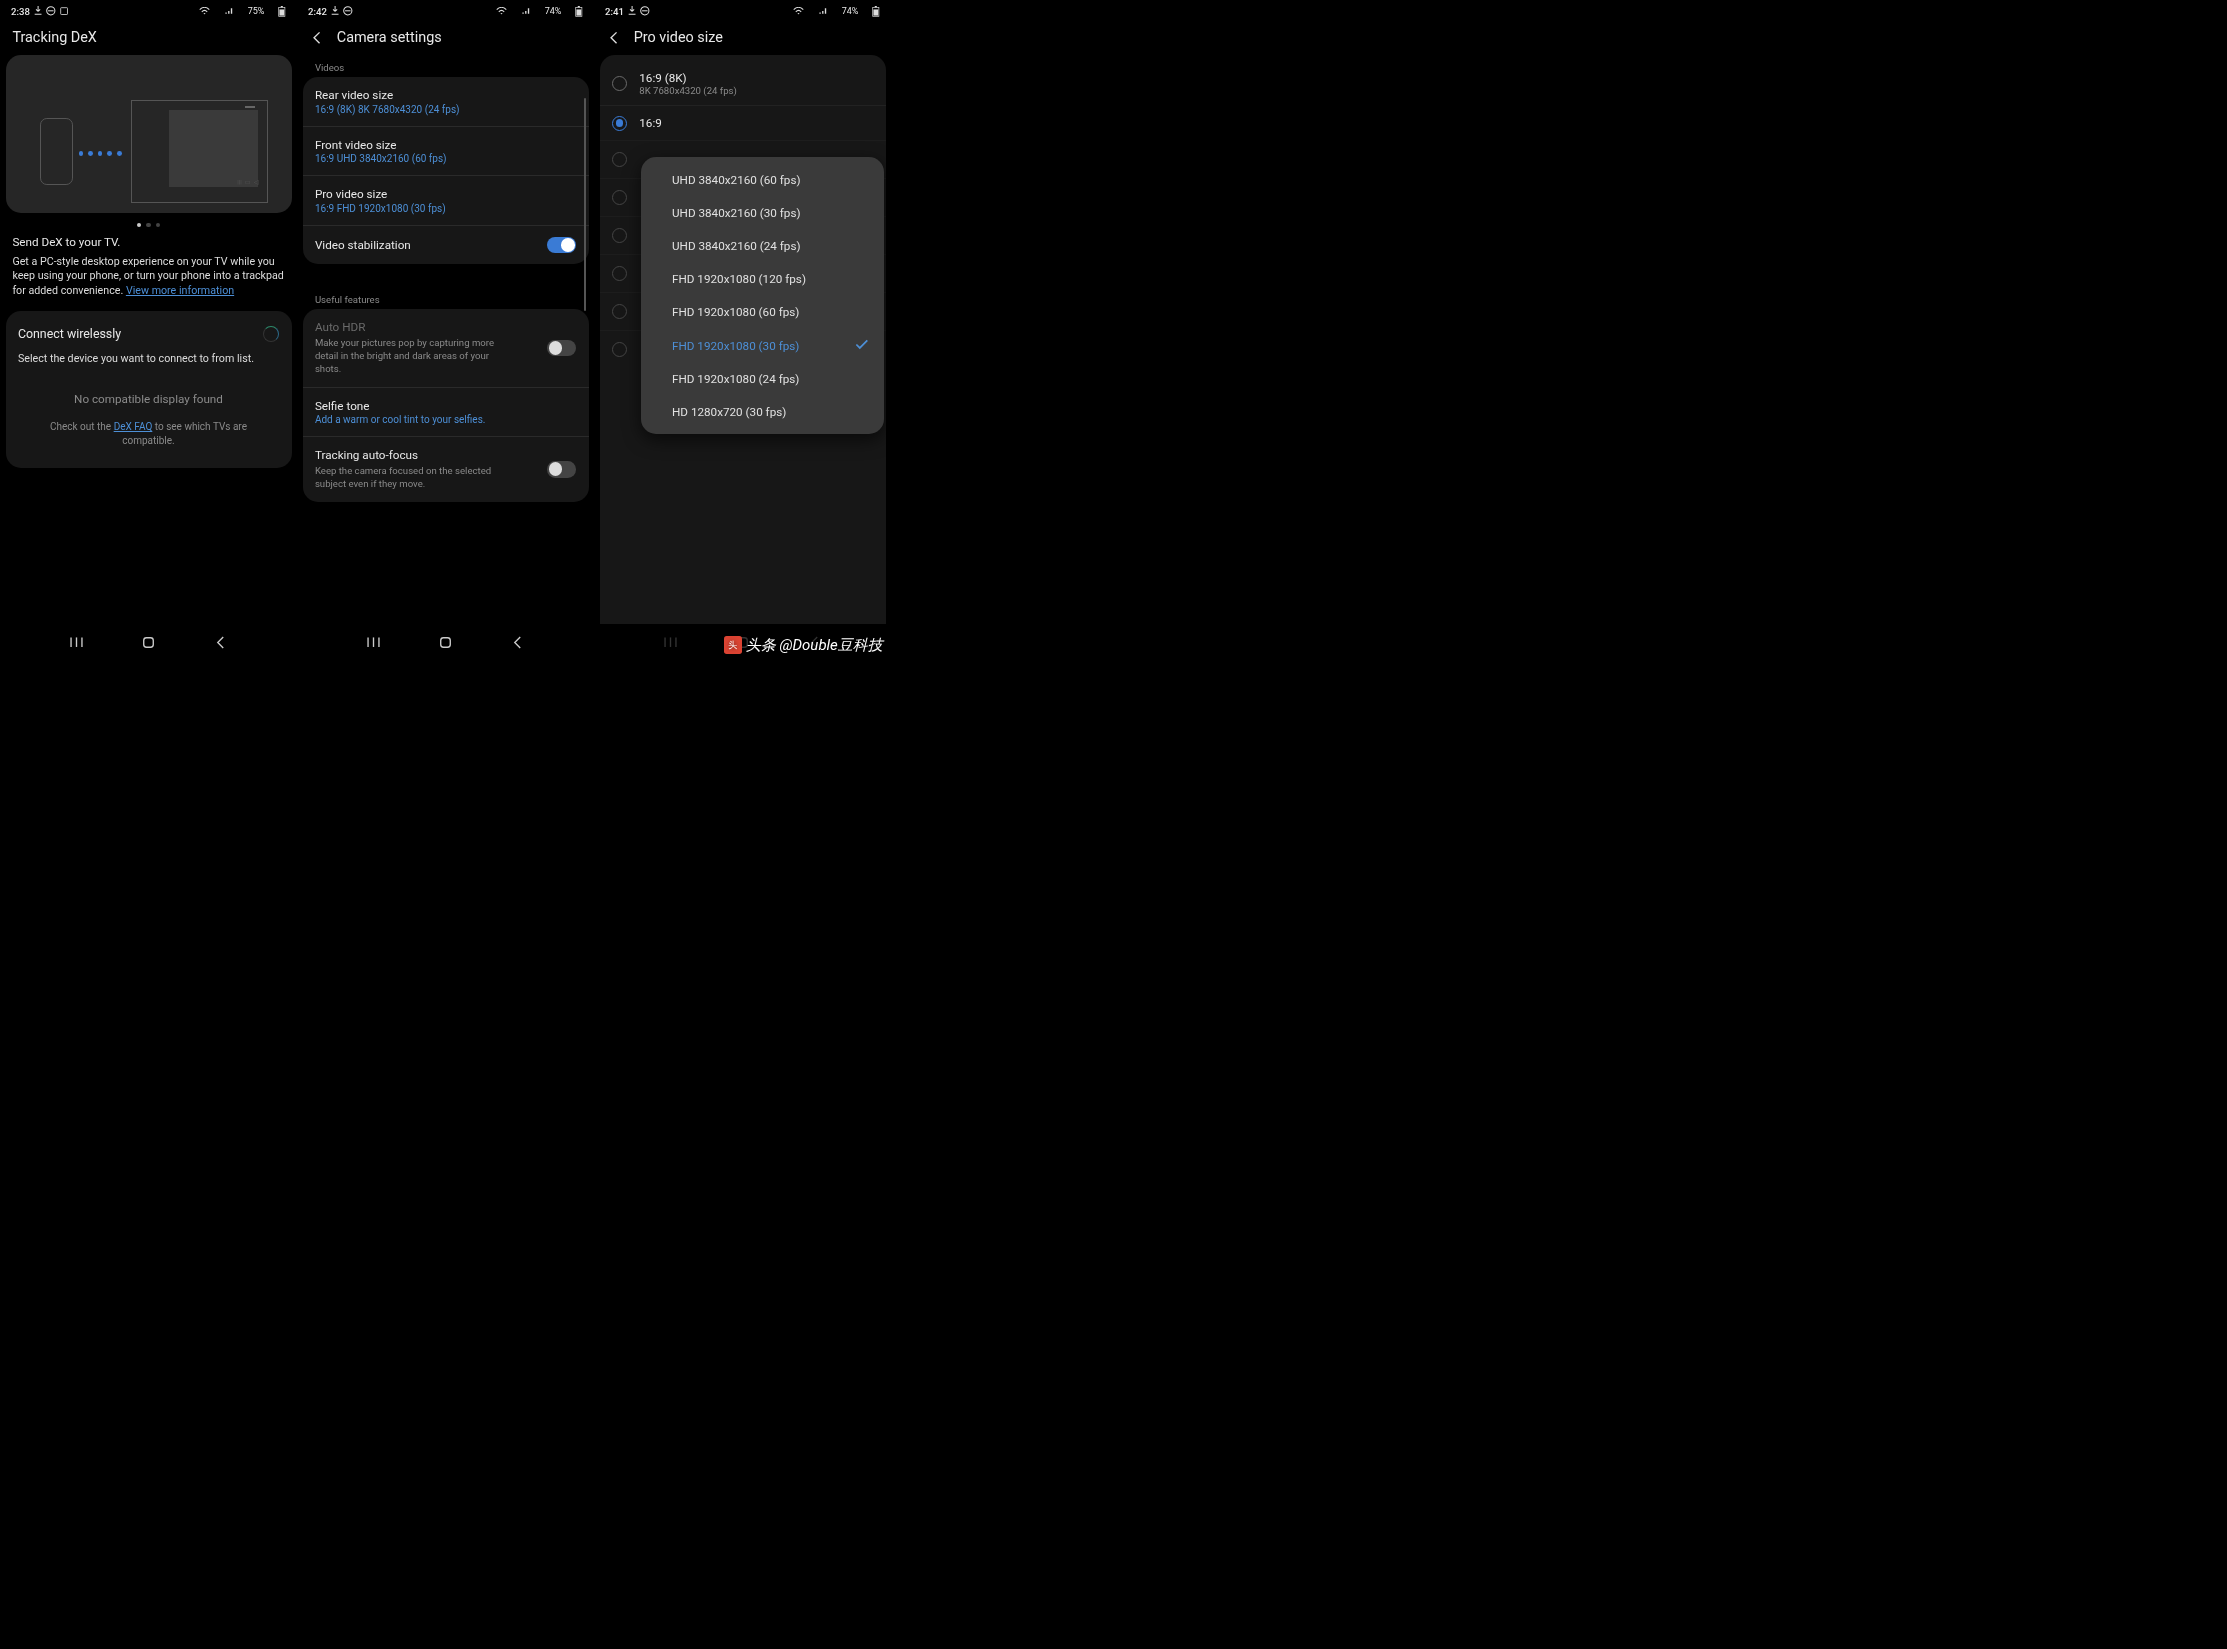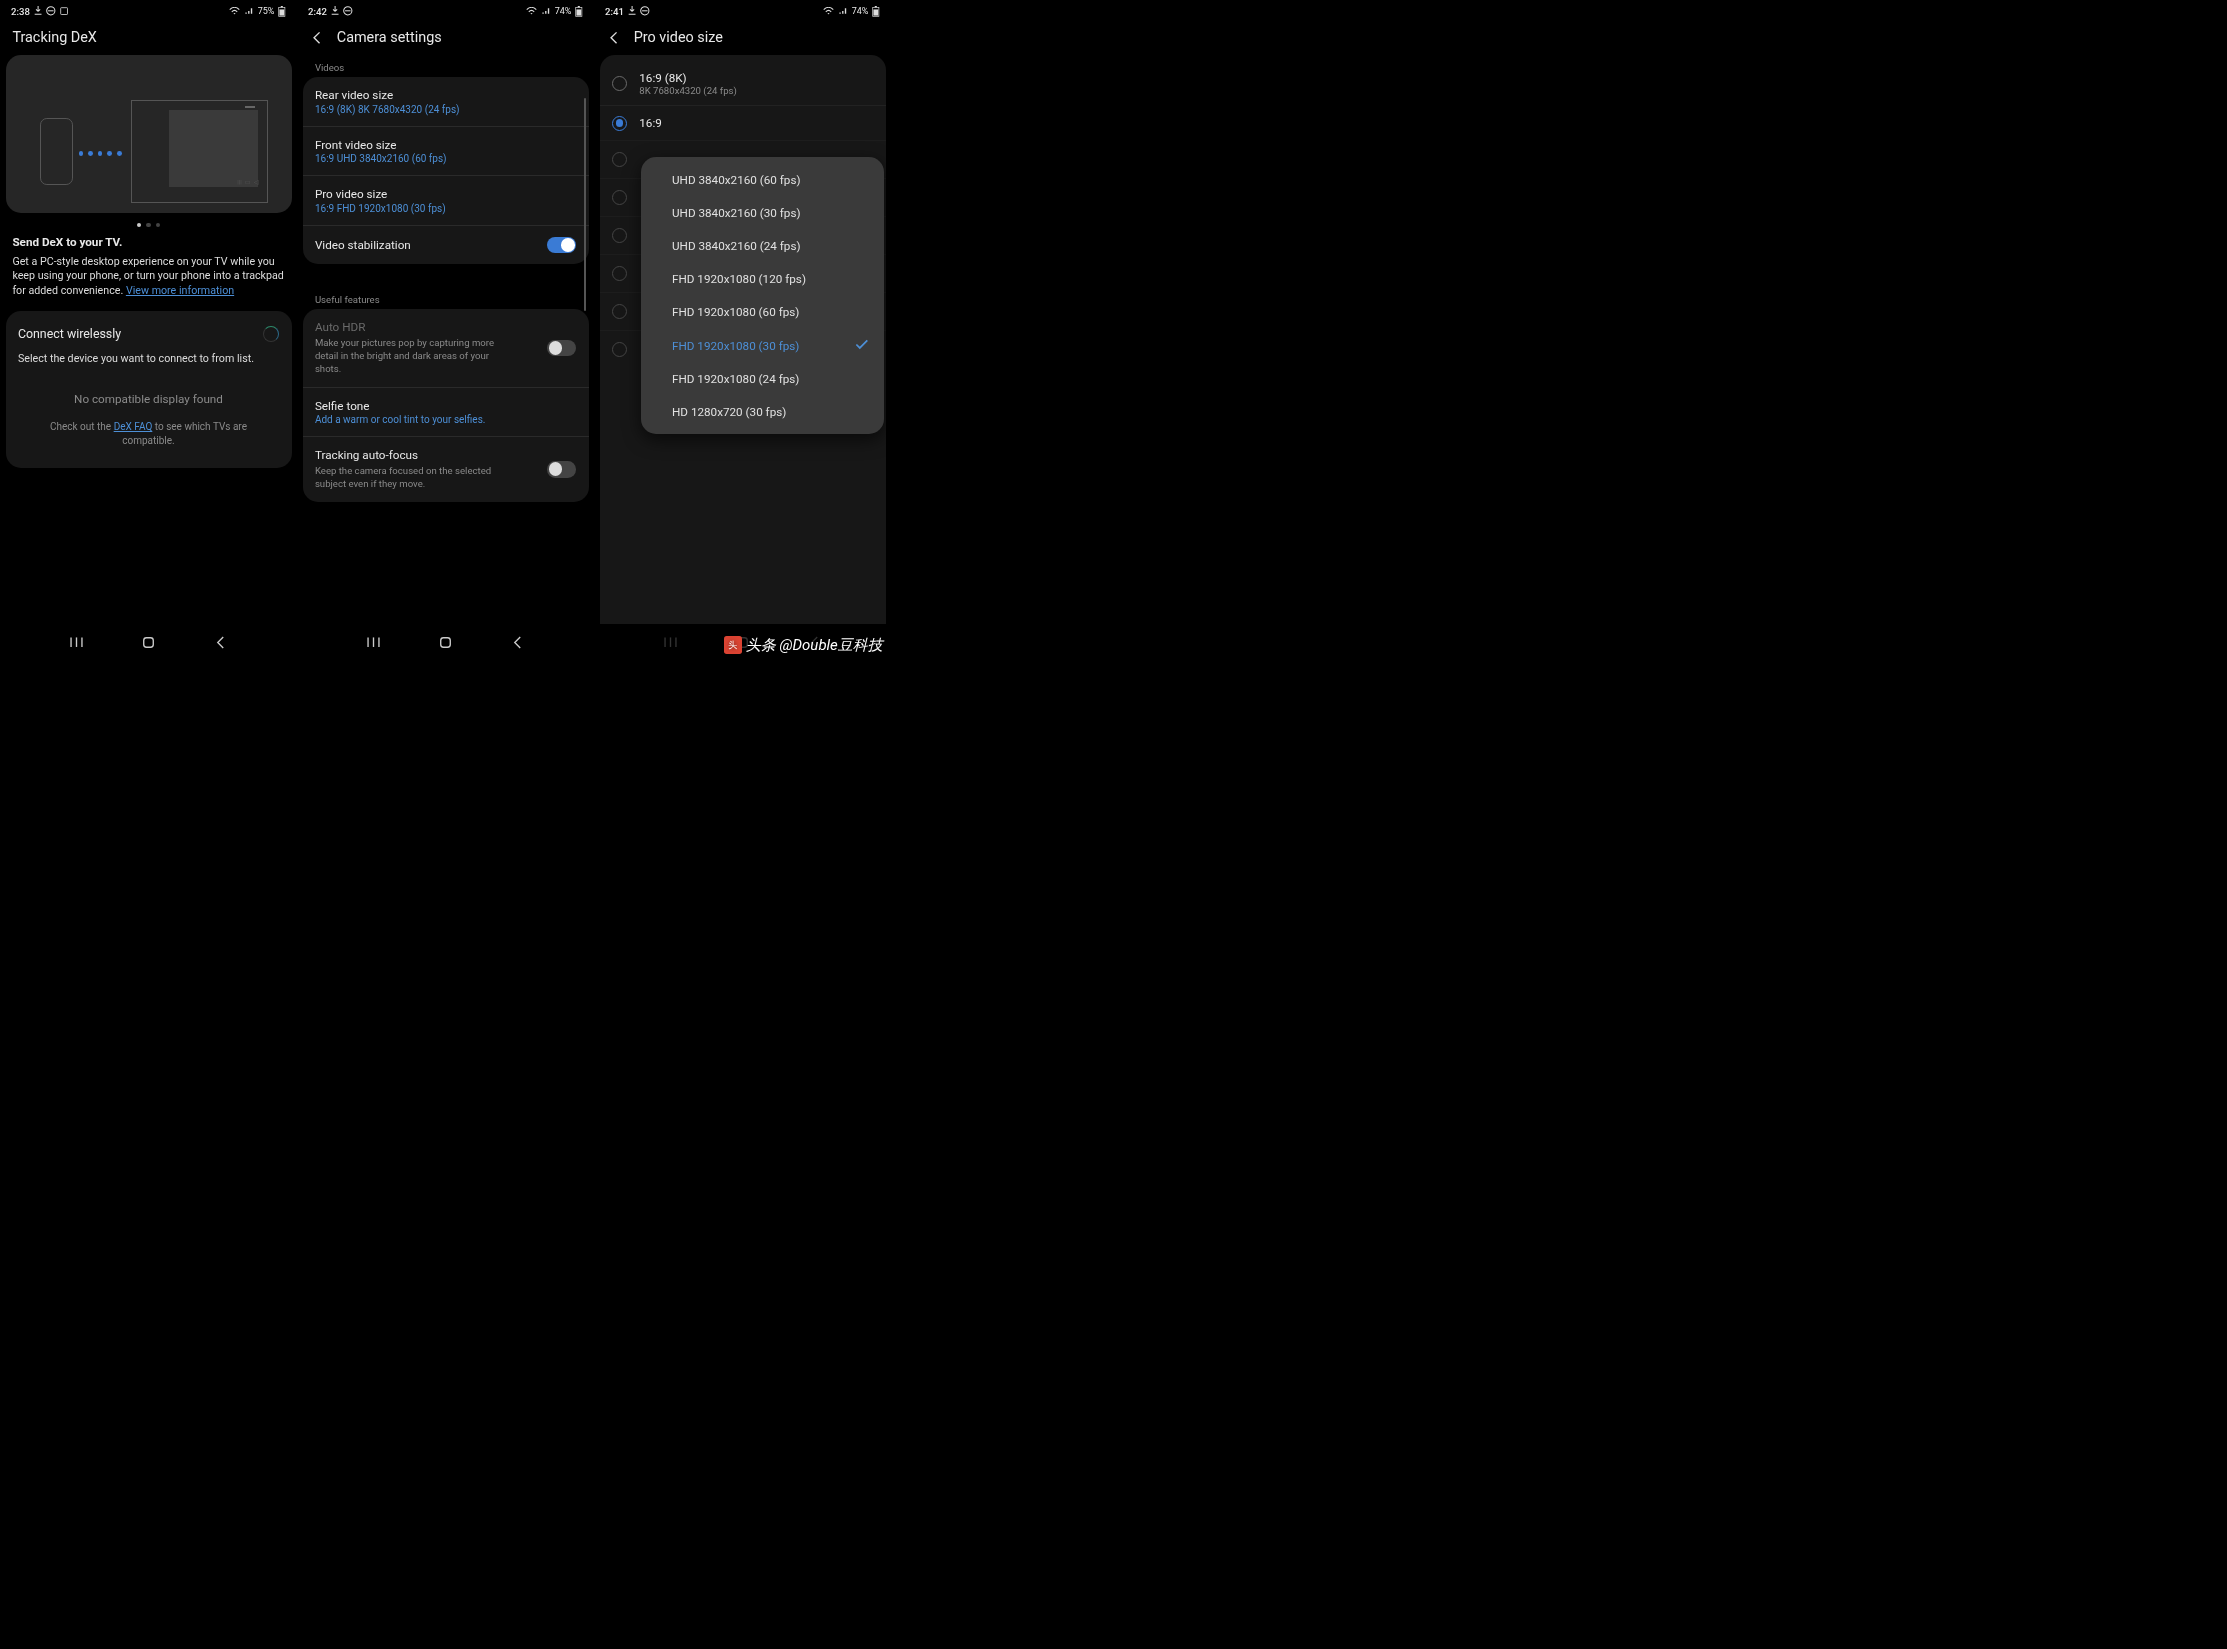--- a/index.html
+++ b/index.html
@@ -1,41 +1,41 @@
 <!DOCTYPE html>
 <html style="font-size:11px"><head>
 <meta charset="utf-8">
 <style>
   * { margin: 0; padding: 0; box-sizing: border-box; font-family: -apple-system, BlinkMacSystemFont, 'Segoe UI', Roboto, Helvetica, Arial, sans-serif; -webkit-font-smoothing: antialiased; }
   body { background: #000; color: #e8e8e8; width: 891px; height: 660px; display: flex; }
   .phone { flex: 1; height: 100%; position: relative; background: #000; overflow: hidden; display: flex; flex-direction: column; }
   .phone + .phone { border-left: 0px solid #111; }
   .statusbar { height: 22px; display: flex; align-items: center; justify-content: space-between; padding: 0 11px; font-size: 9.6px; }
   .sb-left { display: flex; gap: 4.1px; align-items: center; font-weight: 500; }
-  .sb-right { display: flex; gap: 4px; align-items: center; font-size: 9px; }
+  .sb-right { display: flex; gap: 14px; align-items: center; font-size: 9px; }
   .icon-svg { display: inline-flex; }
   .header { padding: 6.9px 12.4px 9.6px; font-size: 14.4px; font-weight: 400; display:flex; align-items:center; gap:12.4px; }
   .back { width:15px; height:15px; display:inline-flex; align-items:center; justify-content:center; }
   .content { flex:1; padding: 0 5.5px 0 5.5px; overflow:hidden; }
   .dex-illustration { background:#262626; border-radius:15px; height:158px; position:relative; margin-bottom:9.6px; overflow:hidden; }
   
   .illus-phone { position:absolute; left:34px; top:63px; width:33px; height:67px; border:1.4px solid #555; border-radius:6.9px; }
   .illus-tv { position:absolute; right:23.4px; top:45px; width:137px; height:103px; border:1.4px solid #555; }
   .illus-tv::after{content:"";position:absolute;left:-6.9px;right:-6.9px;bottom:-12.4px;height:1.4px;background:#555;}
   .illus-window{position:absolute;right:34px;top:55px;width:89px;height:77px;background:#3a3a3a;}
   .illus-wbar{position:absolute;right:34px;top:48px;width:89px;height:6.9px;display:flex;align-items:center;justify-content:flex-end;gap:4.1px;padding-right:2.7px;}
   .wbar-line{width:9.6px;height:1.4px;background:#666;}
   .illus-dots{position:absolute;left:73px;top:96px;display:flex;gap:4.8px;}
   .illus-dot{width:4.8px;height:4.8px;border-radius:50%;background:#3a7bd5;}
   .illus-taskbar{position:absolute;right:33px;bottom:27.5px;display:flex;gap:5.5px;align-items:center;font-size:6.2px;color:#555;}
   .pager-dots{display:flex;gap:5.5px;justify-content:center;margin:5.5px 0 8.2px;}
   .pdot{width:4.1px;height:4.1px;border-radius:50%;background:#444;}
   .pdot.active{background:#ccc;}
   .dex-desc { padding: 0 6.9px; }
-  .dex-title{font-size:11.7px;font-weight:700;margin-bottom:5.5px;}
+  .dex-title{font-size:11.7px;font-weight:400;margin-bottom:5.5px;}
   .dex-body{font-size:10.7px;color:#ddd;line-height:1.35;}
   .link{color:#4d8fd6;text-decoration:underline;}
   .dex-card{background:#171717;border-radius:15px;margin-top:12.4px;padding:15px 12.4px 20.6px;}
   .row{display:flex;align-items:center;justify-content:space-between;}
   .row-title{font-size:12.4px;}
   .spinner{width:16.5px;height:16.5px;border:1.4px solid #333;border-top-color:#2d8a6b;border-right-color:#2d6a8a;border-radius:50%;}
   .sub{font-size:10.7px;color:#ddd;margin-top:9.6px;line-height:1.35;}
   .empty{text-align:center;color:#8a8a8a;font-size:11.7px;margin-top:26px;}
   .empty-sub{text-align:center;color:#8a8a8a;font-size:10px;margin-top:13.7px;padding:0 16.5px;line-height:1.4;}
   .section-label{font-size:9.6px;color:#8a8a8a;padding:6.9px 12.4px 4.1px;}

